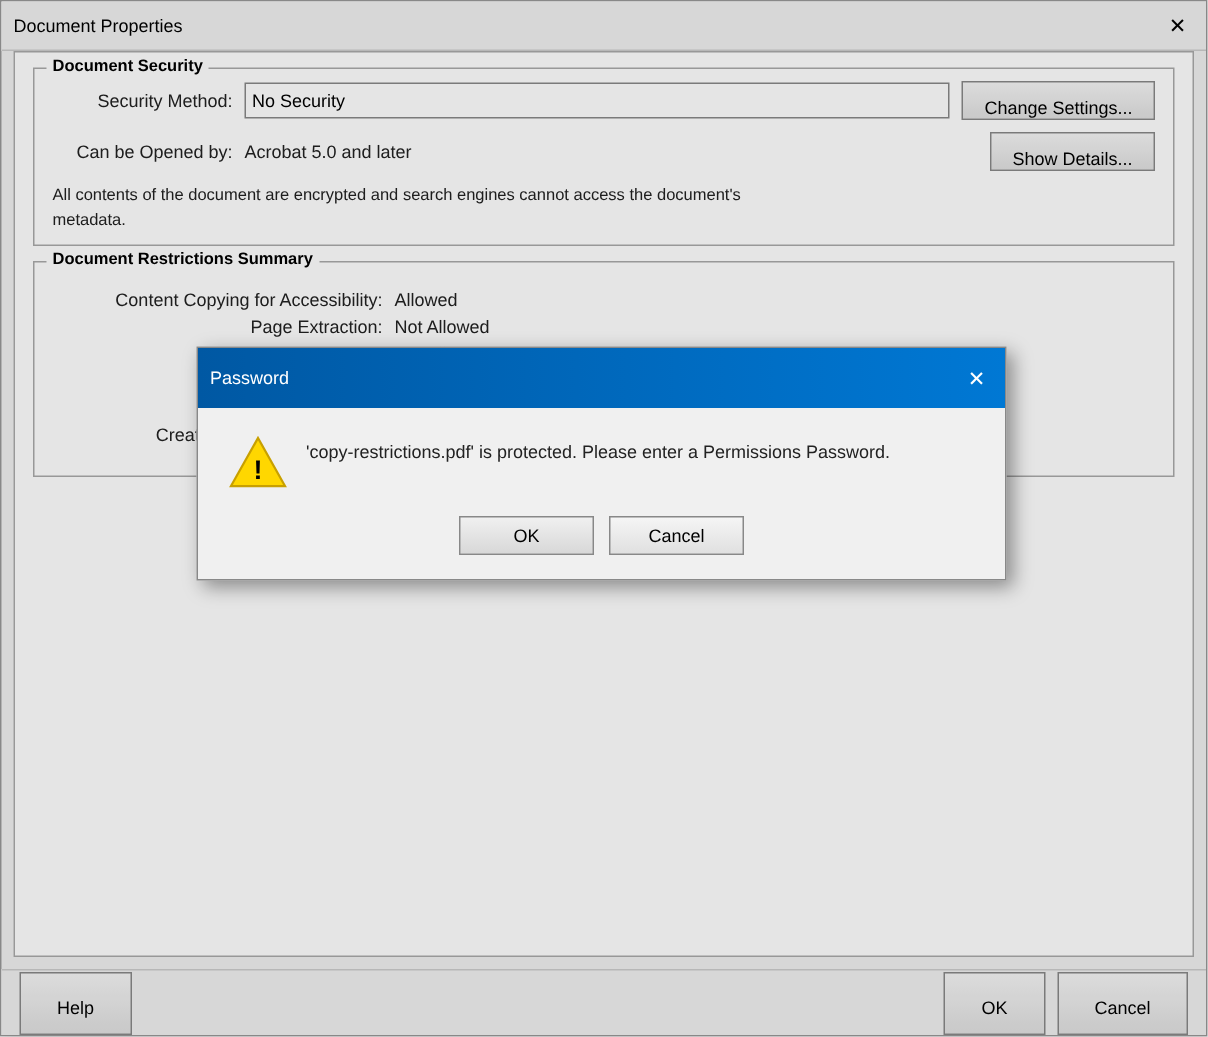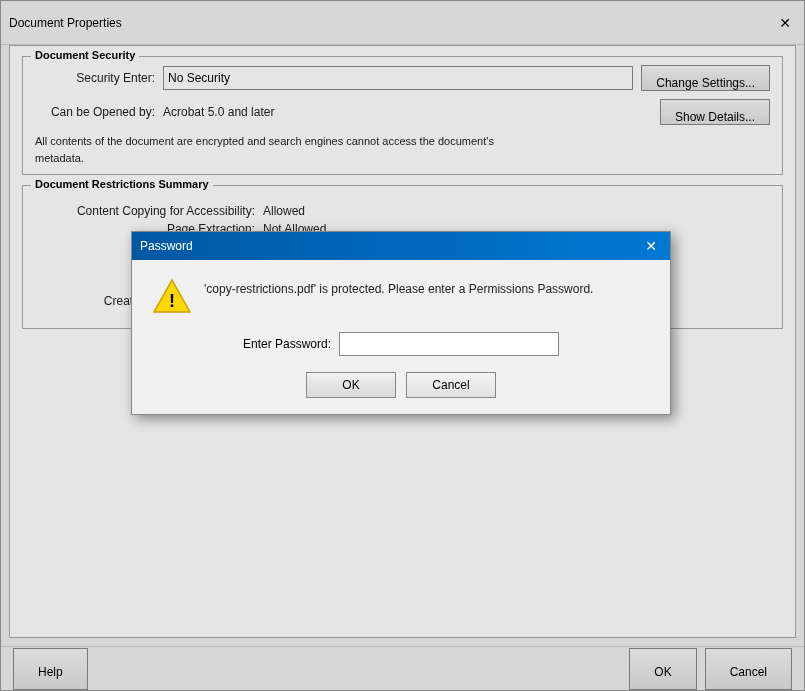--- a/index.html
+++ b/index.html
@@ -19,21 +19,21 @@
       height: 691px;
       background: #f0f0f0;
       border: 1px solid #888;
       display: flex;
       flex-direction: column;
       position: relative;
       box-shadow: 2px 2px 8px rgba(0,0,0,0.3);
     }
     .title-bar {
       background: #f0f0f0;
-      height: 44px;
+      height: 33px;
       display: flex;
       align-items: center;
       justify-content: space-between;
       padding: 0 8px;
       border-bottom: 1px solid #ccc;
     }
     .title-bar-title {
       font-size: 12px;
       color: #000;
     }
@@ -231,21 +231,21 @@
       left: 130px;
       width: 540px;
       background: #f0f0f0;
       border: 1px solid #888;
       box-shadow: 4px 4px 12px rgba(0,0,0,0.4);
       display: flex;
       flex-direction: column;
     }
     .modal-title-bar {
       background: linear-gradient(to right, #0058a3, #0078d4);
-      height: 28px;
+      height: 40px;
       display: flex;
       align-items: center;
       justify-content: space-between;
       padding: 0 8px;
     }
     .modal-title {
       color: #fff;
       font-size: 12px;
       font-weight: 500;
     }
@@ -329,21 +329,21 @@
   </div>
 
 
   <div class="content">
 
     <div class="section">
       <span class="section-label">Document Security</span>
 
 
       <div class="field-row">
-        <span class="field-label">Security Enter:</span>
+        <span class="field-label">Security Method:</span>
         <div class="dropdown-wrapper">
           <select class="dropdown">
             <option>No Security</option>
           </select>
 
         </div>
         <button class="btn">Change Settings...</button>
       </div>
 
       <div class="field-row">
@@ -407,24 +407,20 @@
       </div>
       <div class="modal-body">
         <div class="modal-message-row">
 
           <svg class="warning-icon" viewBox="0 0 40 40" xmlns="http://www.w3.org/2000/svg">
             <polygon points="20,4 38,36 2,36" fill="#FFD700" stroke="#C8A000" stroke-width="1.5"></polygon>
             <text x="20" y="31" text-anchor="middle" font-size="18" font-weight="bold" fill="#000">!</text>
           </svg>
           <span class="modal-message">'copy-restrictions.pdf' is protected. Please enter a Permissions Password.</span>
         </div>
-        <div class="password-row">
-          <span class="password-label">Enter Password:</span>
-          <input class="password-input" type="password" style="">
-        </div>
         <div class="modal-buttons">
           <button class="modal-btn primary">OK</button>
           <button class="modal-btn">Cancel</button>
         </div>
       </div>
     </div>
   </div>
 </div>
 
 </body></html>

